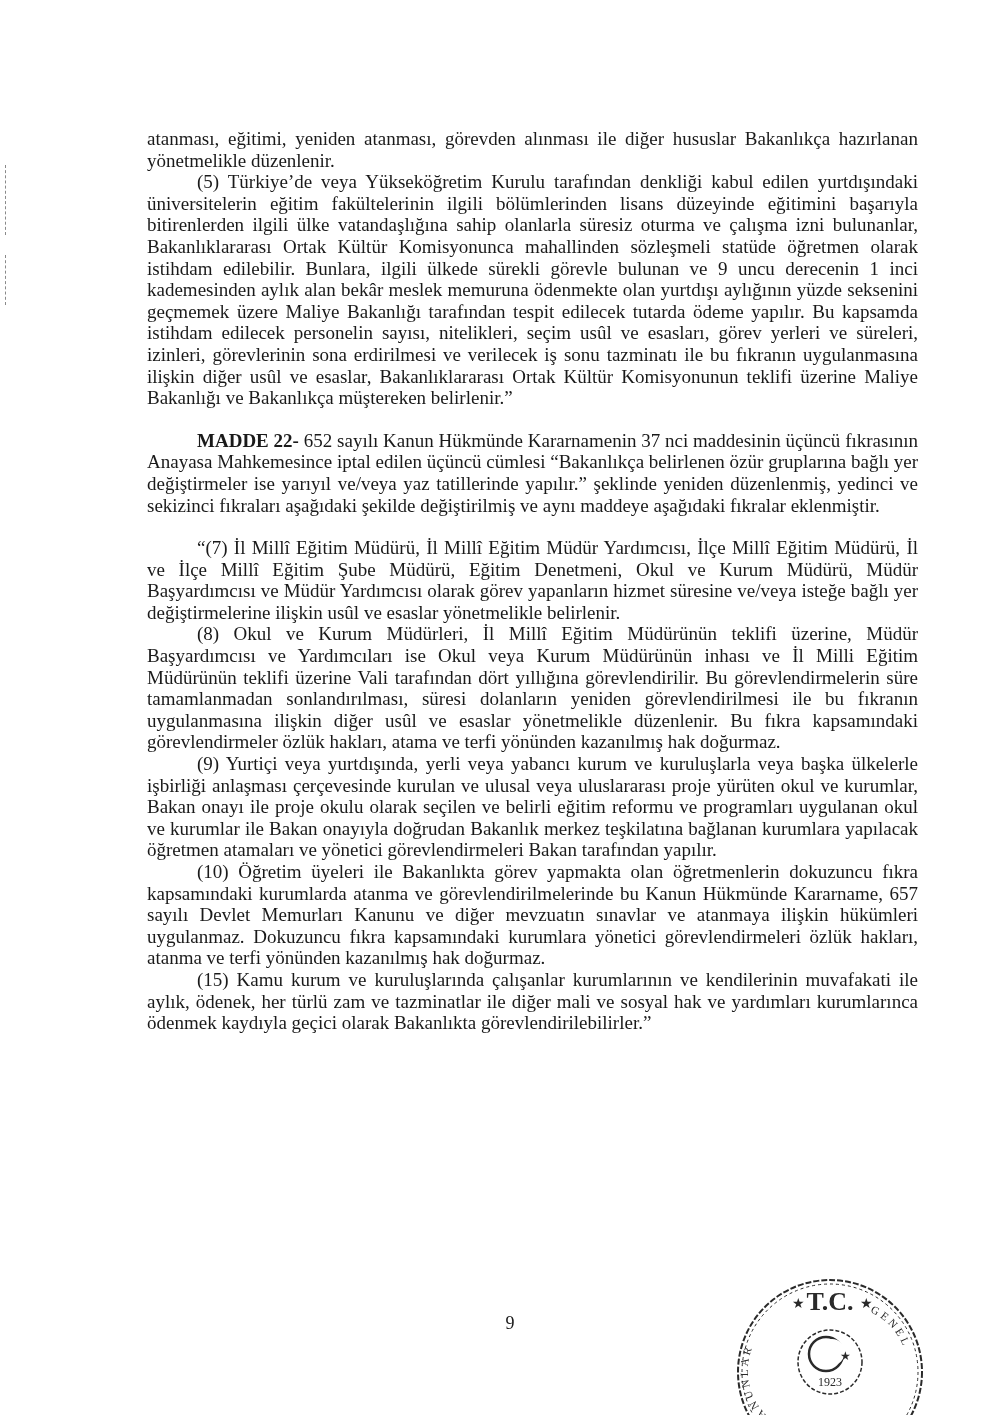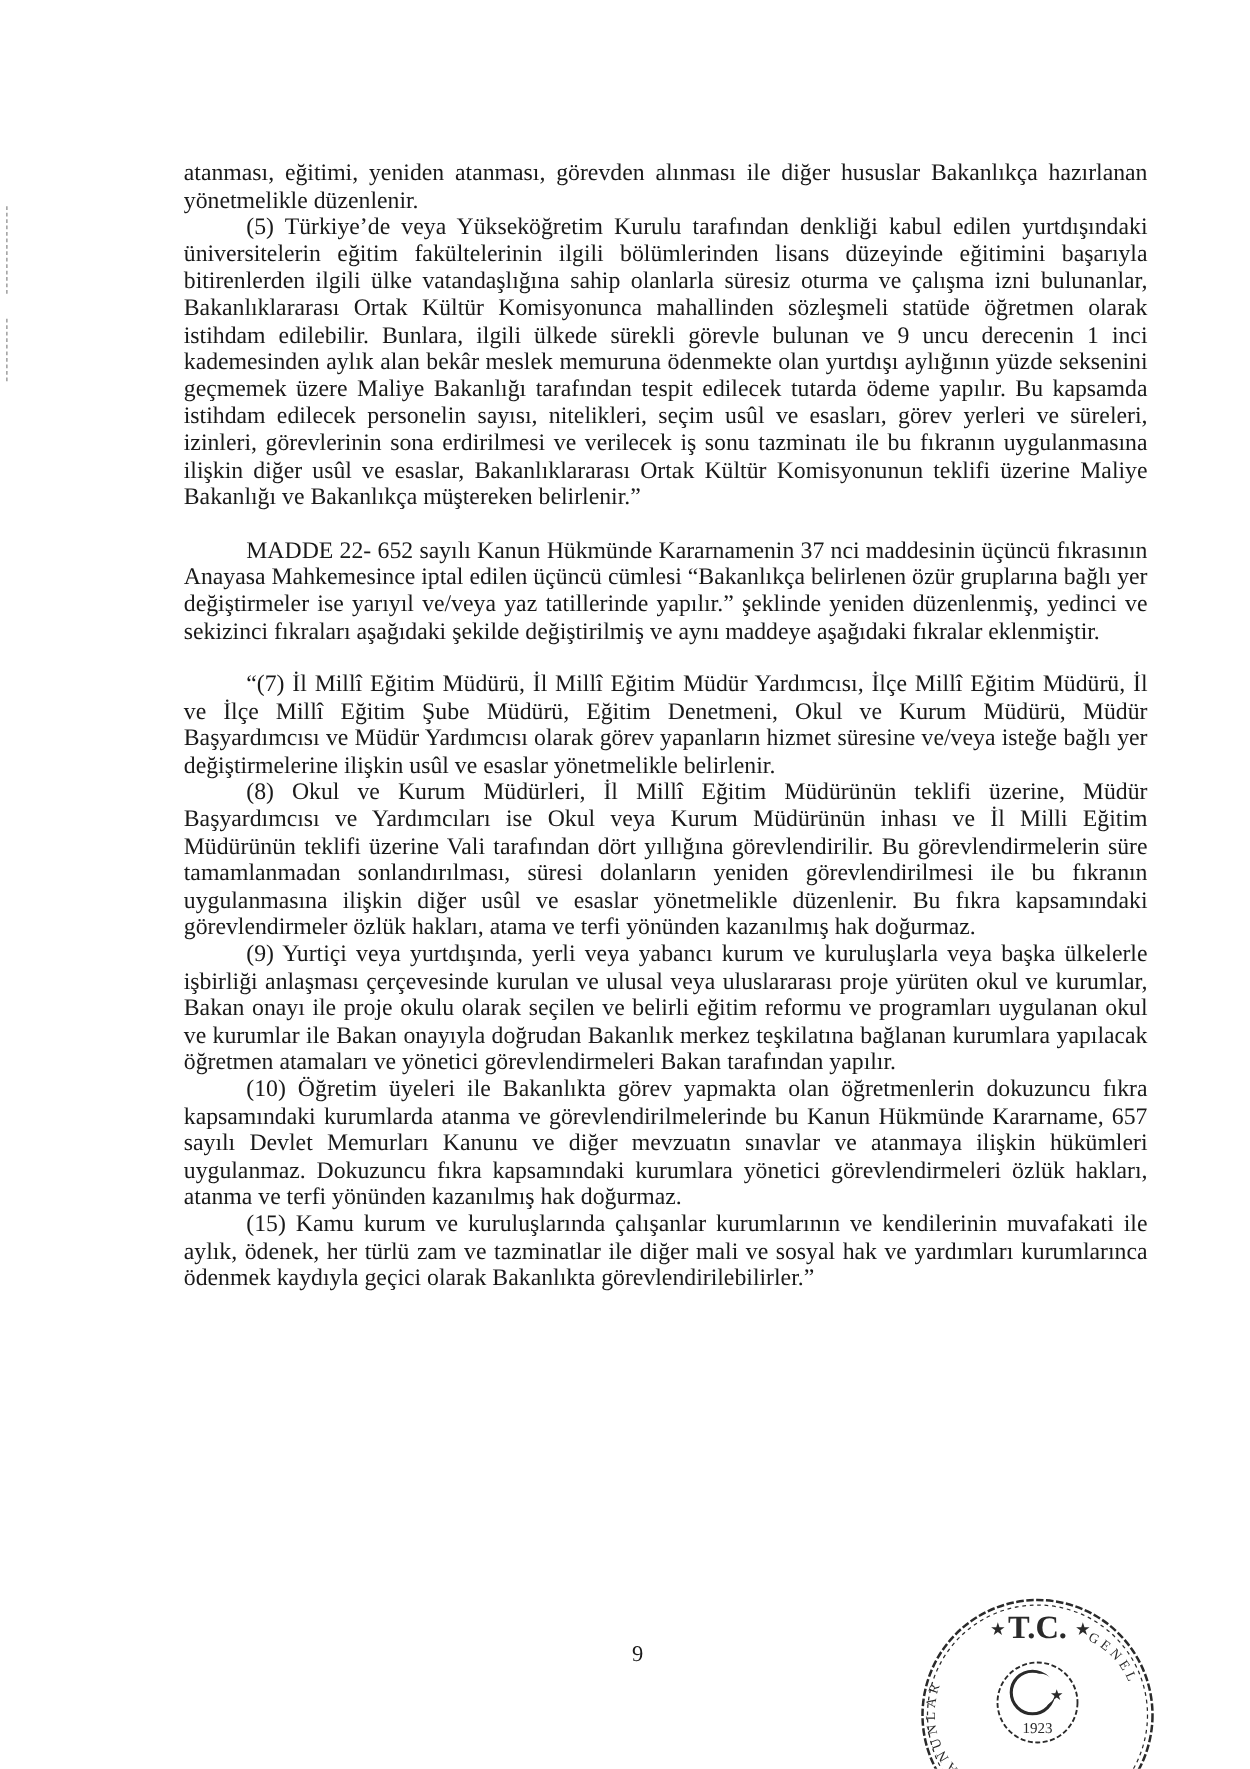--- a/index.html
+++ b/index.html
@@ -9,21 +9,21 @@
     background: #ffffff; color: #1a1a1a;
     font-family: "Liberation Serif", "DejaVu Serif", serif;
   }
   .text-block {
     position: absolute; left: 122px; width: 771px;
     font-size: 19px; line-height: 21.6px; text-align: justify; margin-left: 25px;
   }
   .para { margin: 0; text-indent: 0; }
   .para.indent { text-indent: 50px; }
   .gap { height: 21px; }
-  .bold { font-weight: normal; }
+  .bold { font-weight: bold; }
   .page-number {
     position: absolute; left: 500px; top: 1313px; width: 20px; text-align: center;
     font-size: 18px; font-family: "Liberation Serif", serif; color: #1a1a1a;
   }
   .scan-marks { position: absolute; left: 0; top: 0; }
   .margin-line {
     position: absolute; left: 5px; width: 1px;
     border-left: 1px dashed #8a8a8a;
   }
   .stamp { position: absolute; left: 730px; top: 1272px; width: 200px; height: 200px; }

